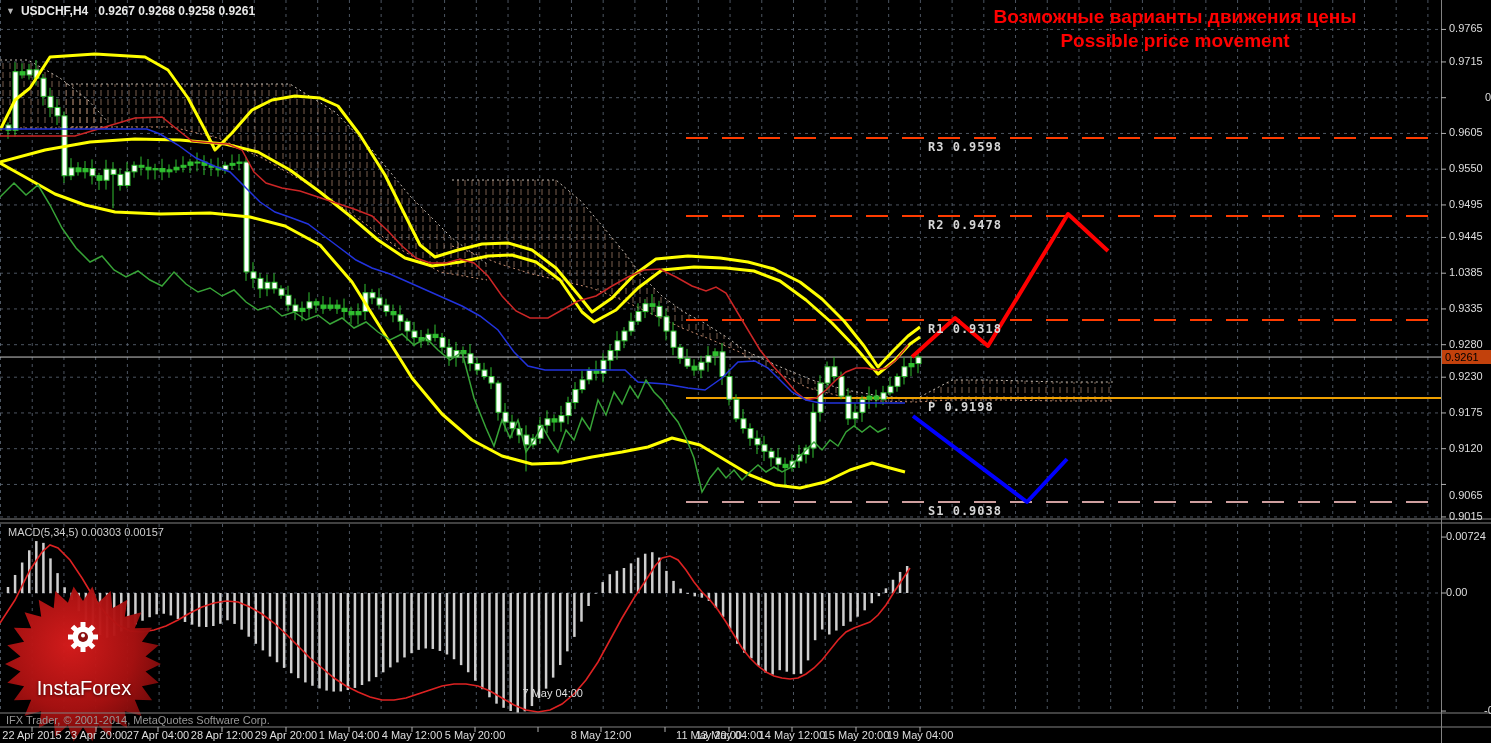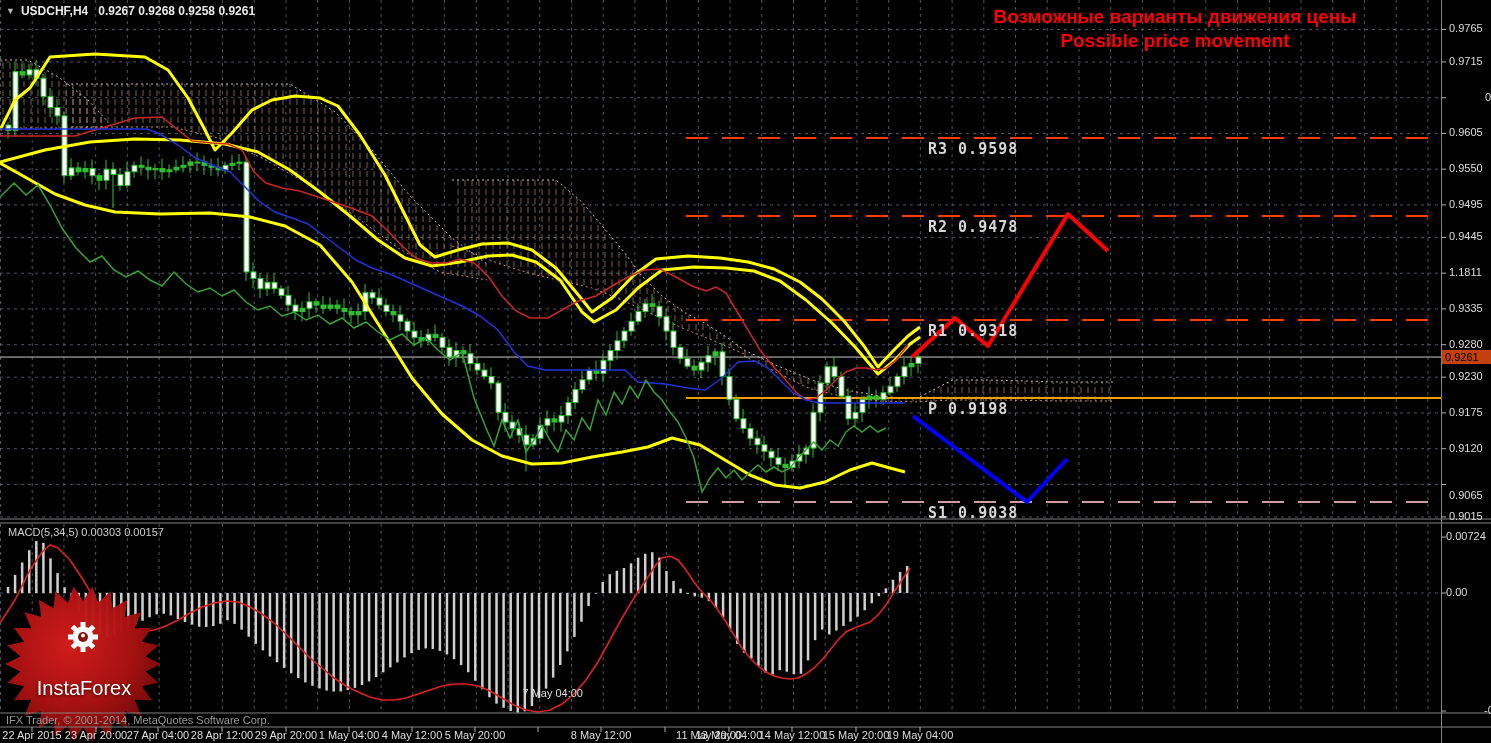--- a/index.html
+++ b/index.html
@@ -12,21 +12,21 @@
   #titlebar .dd{color:#b8b8b8;font-size:9px;margin-right:6px;vertical-align:1px;}
   #titlebar .qts{margin-left:10px;}
   #annot{left:975px;top:5px;width:400px;text-align:center;color:#ff0000;
          font-size:19px;font-weight:bold;line-height:24px;}
   #macdlabel{left:8px;top:526px;color:#cfcfcf;font-size:11px;}
   #copyright{left:6px;top:714px;color:#979797;font-size:11px;}
   #brand{left:19px;top:677px;width:130px;text-align:center;color:#fff;font-size:20px;
          text-shadow:0 1px 3px #3a0000;}
   .axlab{position:absolute;color:#dedede;font-size:11px;}
   .tlab{position:absolute;color:#dedede;font-size:11px;width:90px;text-align:center;}
-  .pivlab{position:absolute;color:#d6d6d6;font-size:15px;font-weight:bold;
+  .pivlab{position:absolute;color:#d6d6d6;font-size:12px;font-weight:bold;
           font-family:"DejaVu Sans Mono",monospace;letter-spacing:1px;}
   #pricetag{left:1442px;top:350px;width:47px;height:14px;background:#c2410c;color:#000;
             font-size:11px;text-align:left;padding-left:3px;line-height:14px;}
 </style>
 </head>
 <body>
 
 <div id="app">
   <svg id="chart" width="1491" height="743">
       <defs>
@@ -637,21 +637,21 @@
     <div class="t" id="brand">InstaForex</div>
     <div class="t" id="pricetag">0.9261</div>
     <div id="price-labels" style="pointer-events:auto;">
         <div class="axlab t" style="left: 1449px; top: 22.45px;">0.9765</div>
         <div class="axlab t" style="left: 1449px; top: 54.95px;">0.9715</div>
         <div class="axlab t" style="left: 1449px; top: 90.7px; padding-left: 36px;">0.9660</div>
         <div class="axlab t" style="left: 1449px; top: 126.45px;">0.9605</div>
         <div class="axlab t" style="left: 1449px; top: 162.2px;">0.9550</div>
         <div class="axlab t" style="left: 1449px; top: 197.95px;">0.9495</div>
         <div class="axlab t" style="left: 1449px; top: 230.45px;">0.9445</div>
-        <div class="axlab t" style="left: 1449px; top: 266.2px;">1.1811</div>
+        <div class="axlab t" style="left: 1449px; top: 266.2px;">1.0385</div>
         <div class="axlab t" style="left: 1449px; top: 301.95px;">0.9335</div>
         <div class="axlab t" style="left: 1449px; top: 337.7px;">0.9280</div>
         <div class="axlab t" style="left: 1449px; top: 370.2px;">0.9230</div>
         <div class="axlab t" style="left: 1449px; top: 405.95px;">0.9175</div>
         <div class="axlab t" style="left: 1449px; top: 441.7px;">0.9120</div>
         <div class="axlab t" style="left: 1449px; top: 489px;">0.9065</div>
         <div class="axlab t" style="left: 1449px; top: 509.95px;">0.9015</div>
       </div>
     <div id="macd-labels">
         <div class="axlab t" style="left: 1446px; top: 530.064px;">0.00724</div>

